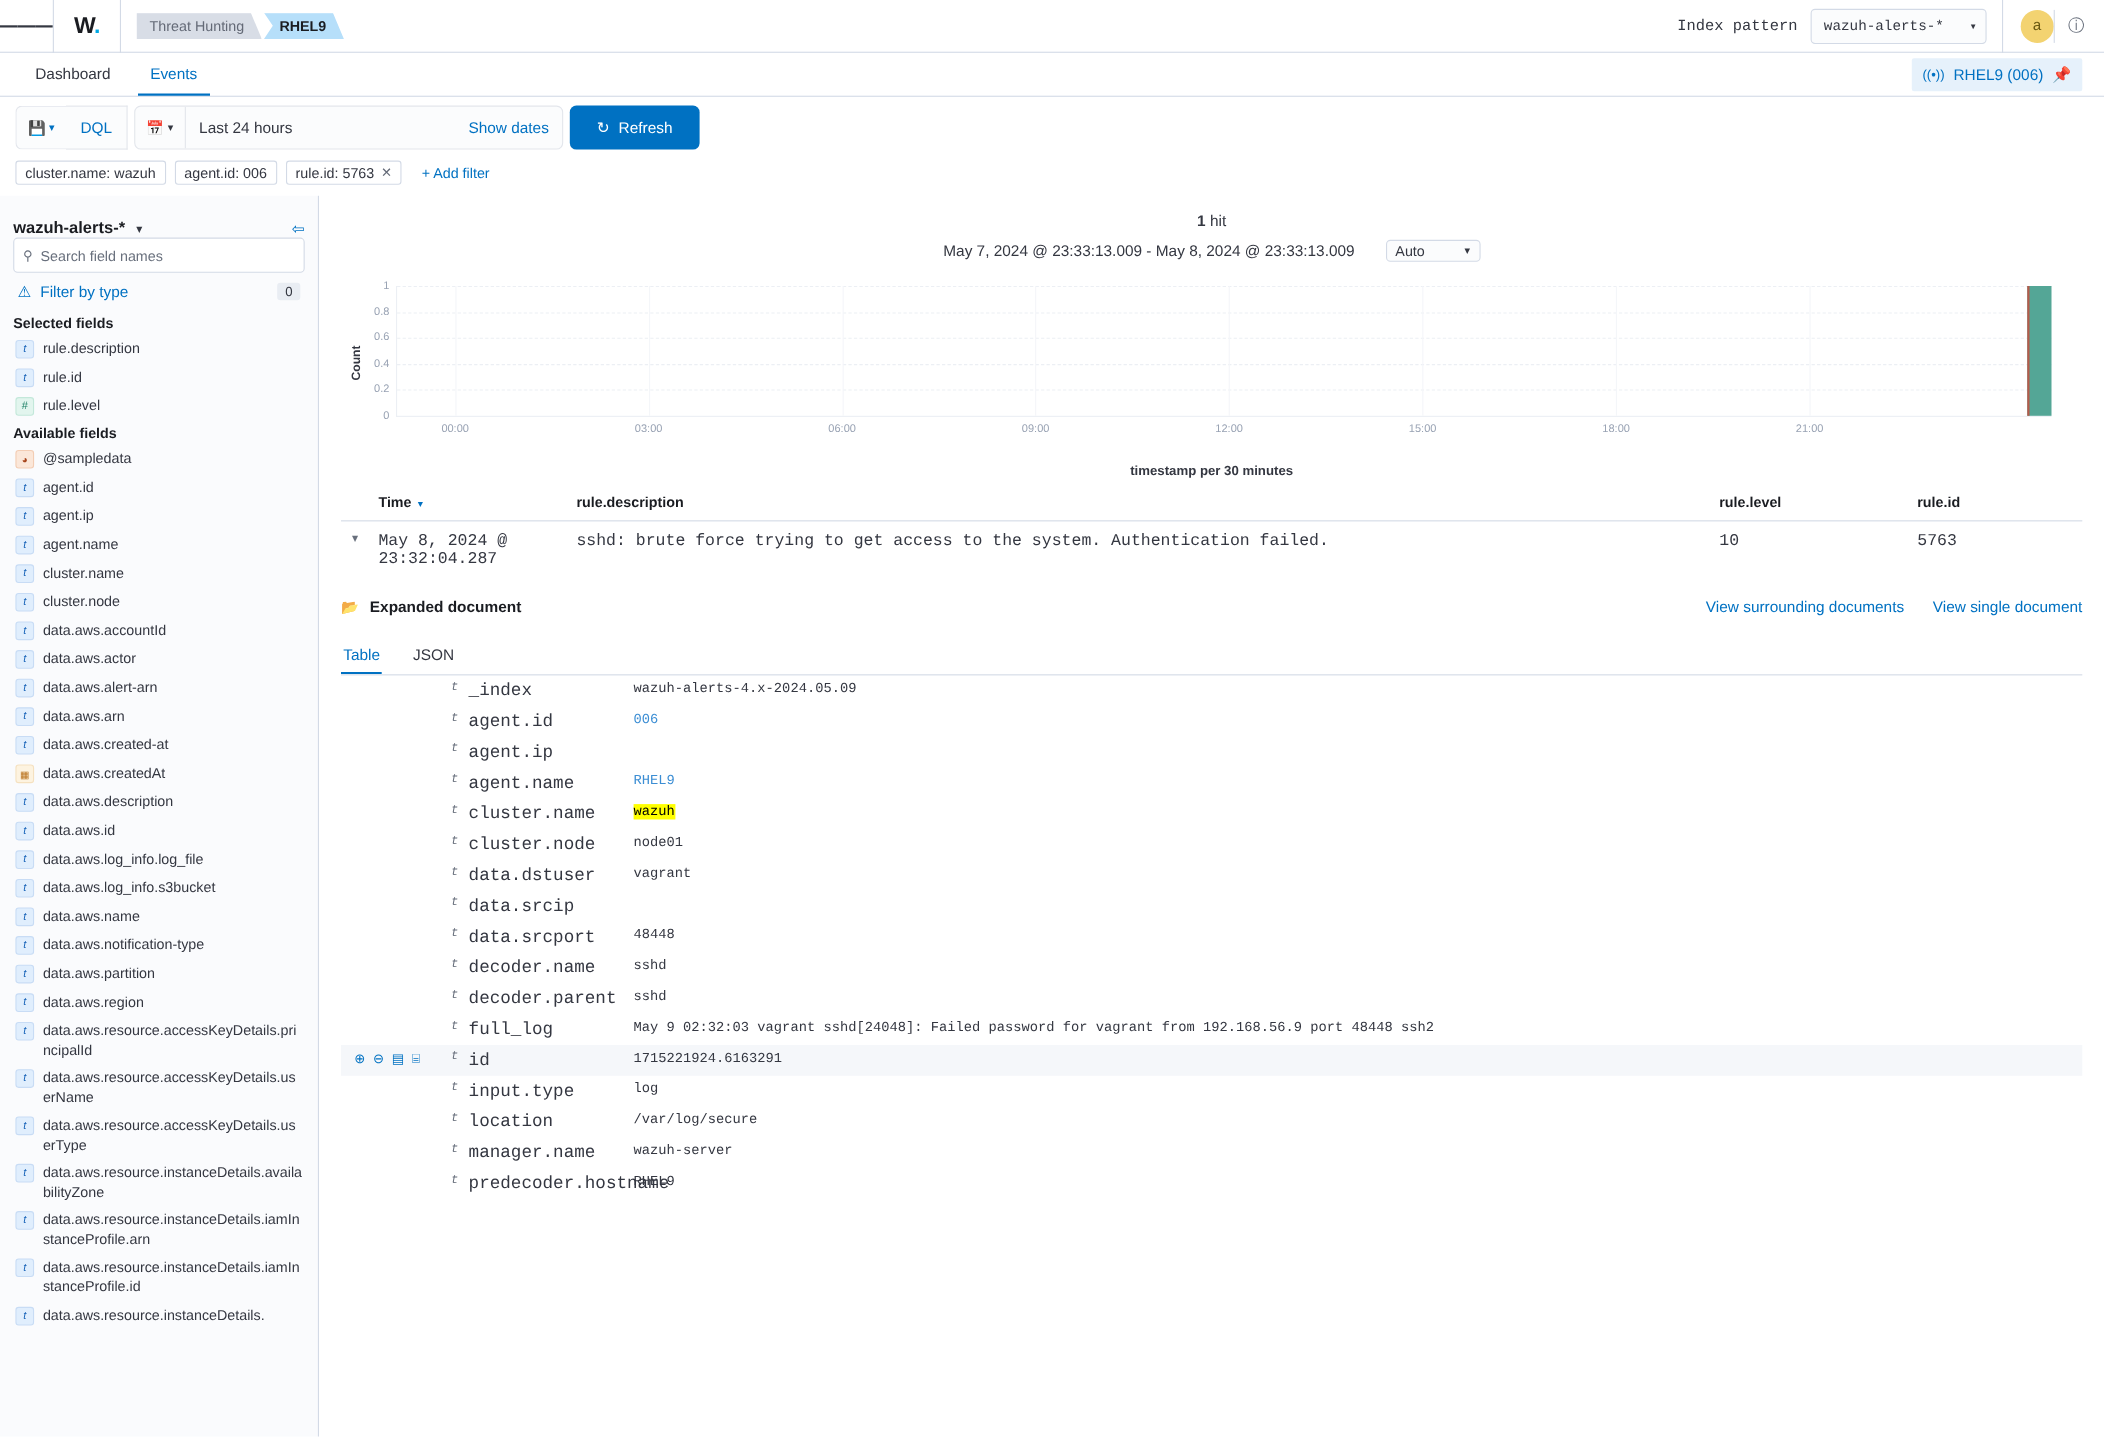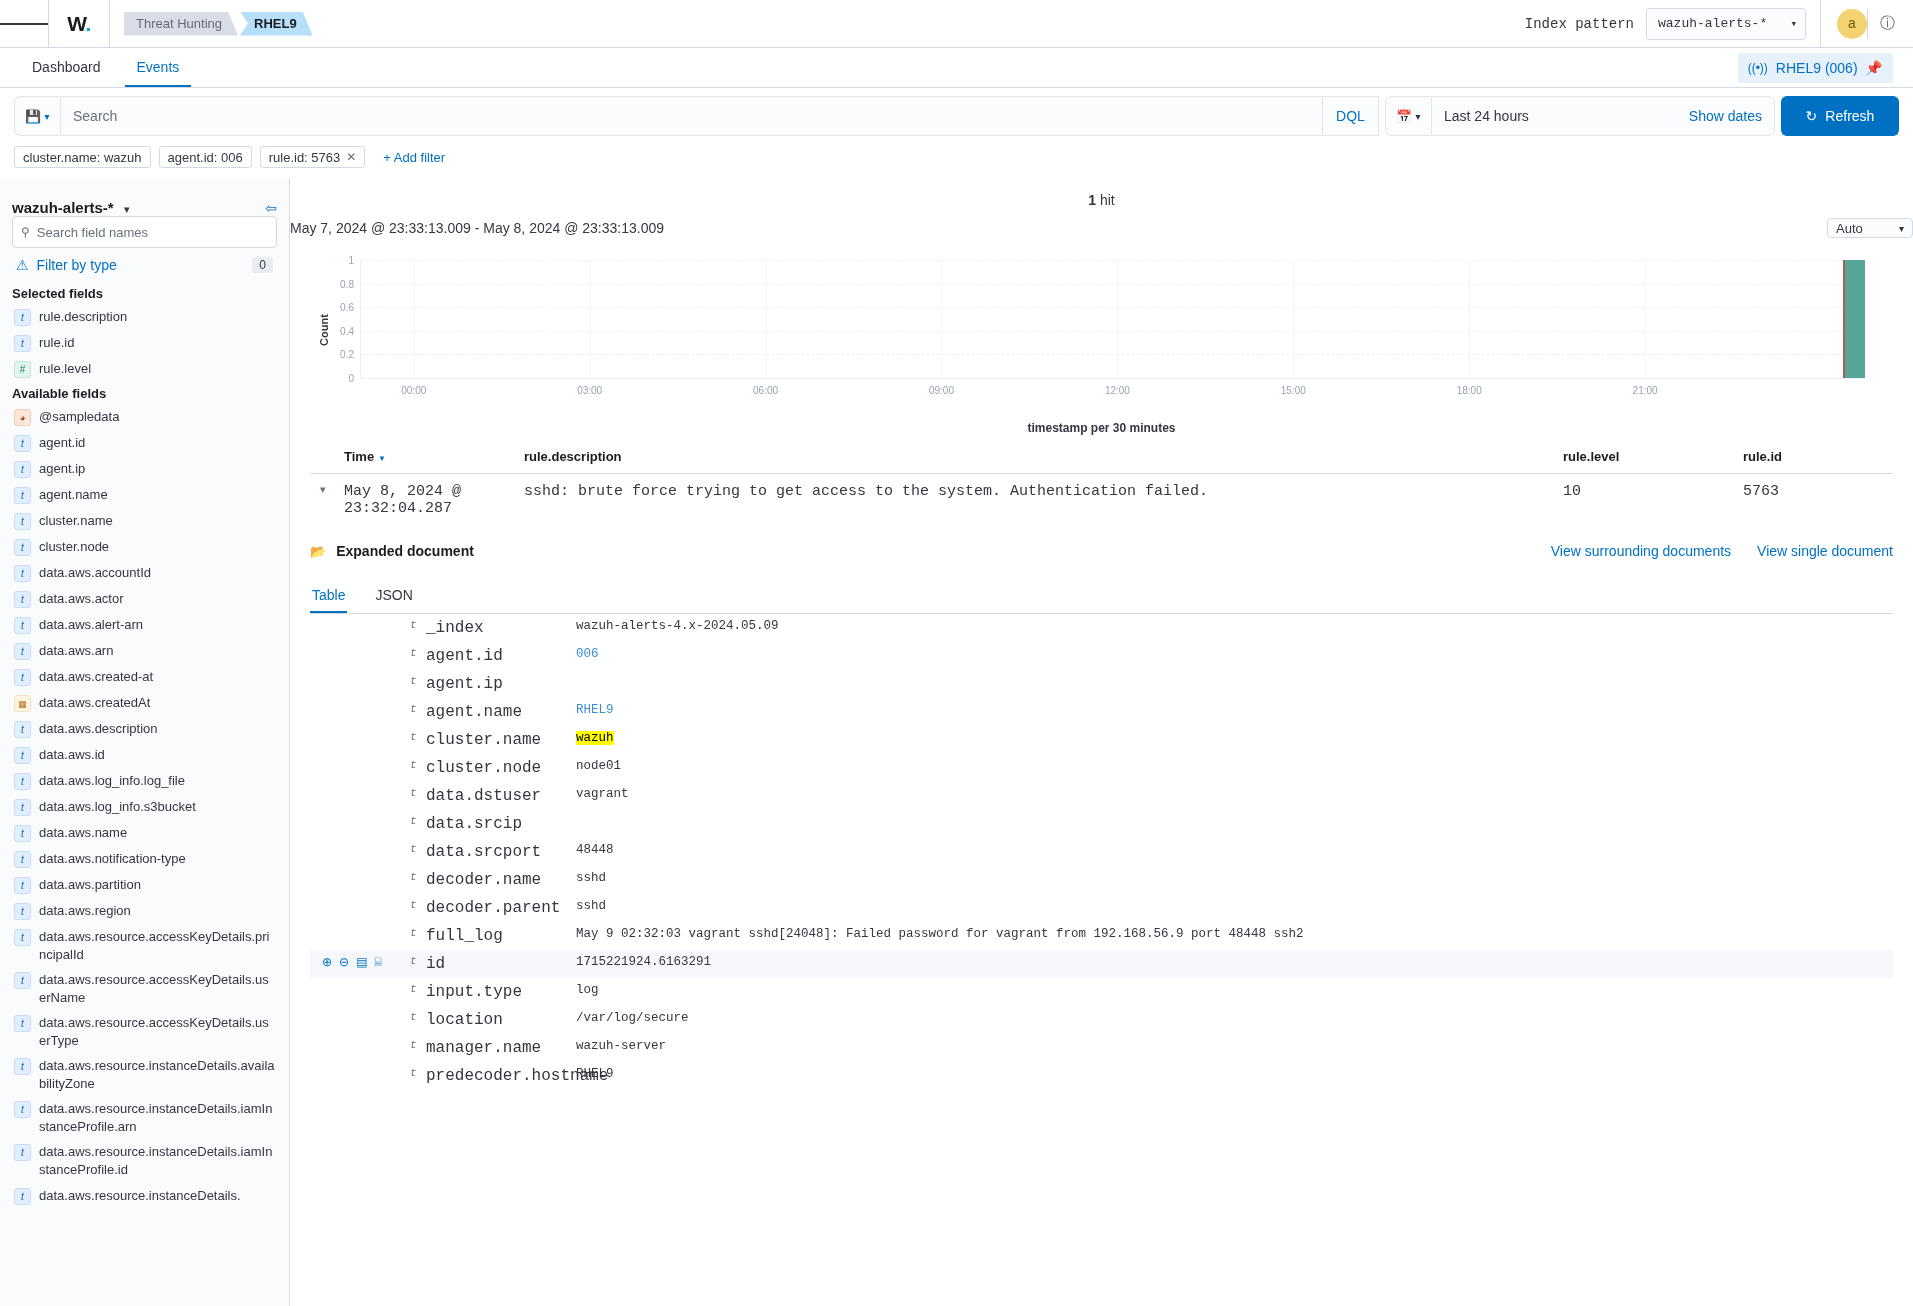--- a/index.html
+++ b/index.html
@@ -111,21 +111,21 @@
   .ftype.t { background:#e0eefd; color:#1763b8; border:1px solid #c8dcf5; }
   .ftype.n { background:#e2f5ee; color:#1a7f64; border:1px solid #c3e8da; font-style:normal; }
   .ftype.d { background:#fdf3e0; color:#b8701a; border:1px solid #f5e1c0; font-style:normal; font-size:9px;}
   .ftype.s { background:#fbe7d9; color:#a6431a; border:1px solid #f3cdb4; font-style:normal; font-size:9px;}
   .fname { font-size:13px; color:#343741; line-height:1.35; word-break: break-word; }
 
   
   .main { flex:1; overflow:hidden; background:#fff; padding: 0 0 0 0; }
   .hits { text-align:center; padding-top:14px; font-size:14px; }
   .hits b { font-weight:700; }
-  .rangerow { display:flex; align-items:center; justify-content:space-between; gap:28px; margin-top:10px; }
+  .rangerow { display:flex; align-items:center; justify-content:center; gap:28px; margin-top:10px; }
   .rangetxt { font-size:14px; color:#343741; }
   .autosel { width:86px; height:20px; border:1px solid #d3dae6; border-radius:4px; background:#fbfcfd;
     display:flex; align-items:center; padding:0 8px; font-size:13px; cursor:pointer; }
   .autosel .chev { margin-left:auto; font-size:10px; }
 
   .chartwrap { position:relative; height:155px; margin: 14px 20px 0 20px; }
   .ylabel { position:absolute; left:-2px; top:50%; transform: translateY(-50%) rotate(-90deg);
     font-size:11px; font-weight:700; color:#343741; }
   .plot { position:absolute; left:50px; right:28px; top:8px; bottom:28px;
     border-left:1px solid #eceff4; border-bottom:1px solid #eceff4; }
@@ -212,23 +212,20 @@
     <span class="rss">((•))</span>
     <span class="nm">RHEL9 (006)</span>
     <span class="pin">📌</span>
   </div>
 </div>
 
 <div class="querybar">
   <div class="saved-btn">
     <span>💾</span>
     <span style="font-size:10px">▾</span>
-  </div>
-  <div class="q-input">
-    <input type="text" placeholder="Search" style="">
   </div>
   <div class="dql">DQL</div>
   <div class="daterange">
     <div class="cal-btn">
       📅<span style="font-size:10px">▾</span>
     </div>
     <div class="dr-text">Last 24 hours</div>
     <div class="showdates">Show dates</div>
   </div>
   <div class="refresh">

